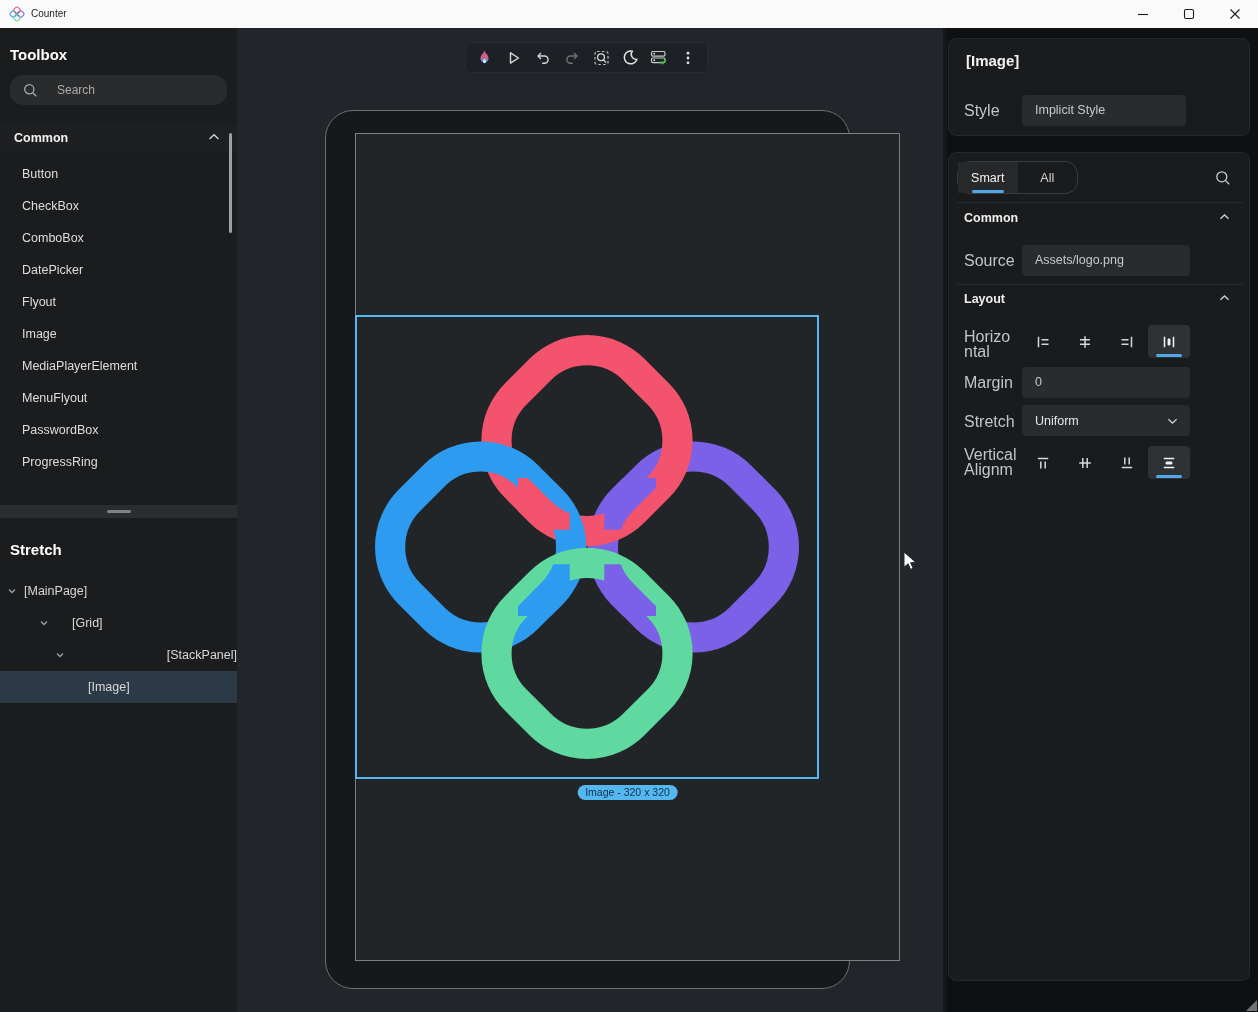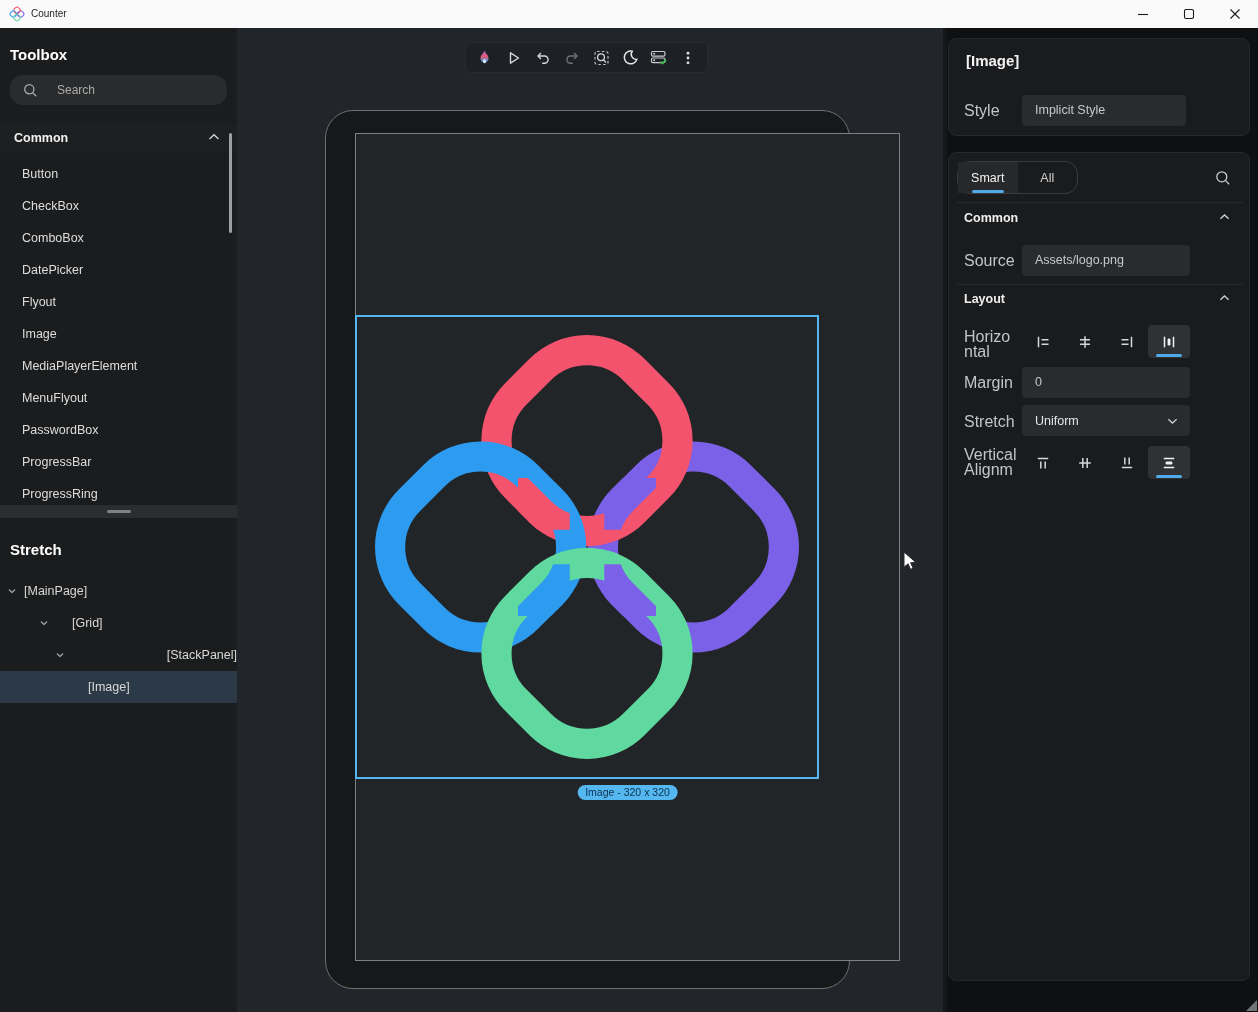--- a/index.html
+++ b/index.html
@@ -169,21 +169,20 @@
   <div class="abs tb-list" id="tb-list">
       <div class="tb-item">Button</div>
       <div class="tb-item">CheckBox</div>
       <div class="tb-item">ComboBox</div>
       <div class="tb-item">DatePicker</div>
       <div class="tb-item">Flyout</div>
       <div class="tb-item">Image</div>
       <div class="tb-item">MediaPlayerElement</div>
       <div class="tb-item">MenuFlyout</div>
       <div class="tb-item">PasswordBox</div>
-      <div class="tb-item">ProgressBar</div>
       <div class="tb-item">ProgressRing</div>
     </div>
   <div class="abs vscroll"></div>
 
   <div class="abs splitter">
       <span class="grip"></span>
     </div>
 
   <div class="abs panel-title elements-title">Stretch</div>
   <div class="abs tree" id="el-tree">

